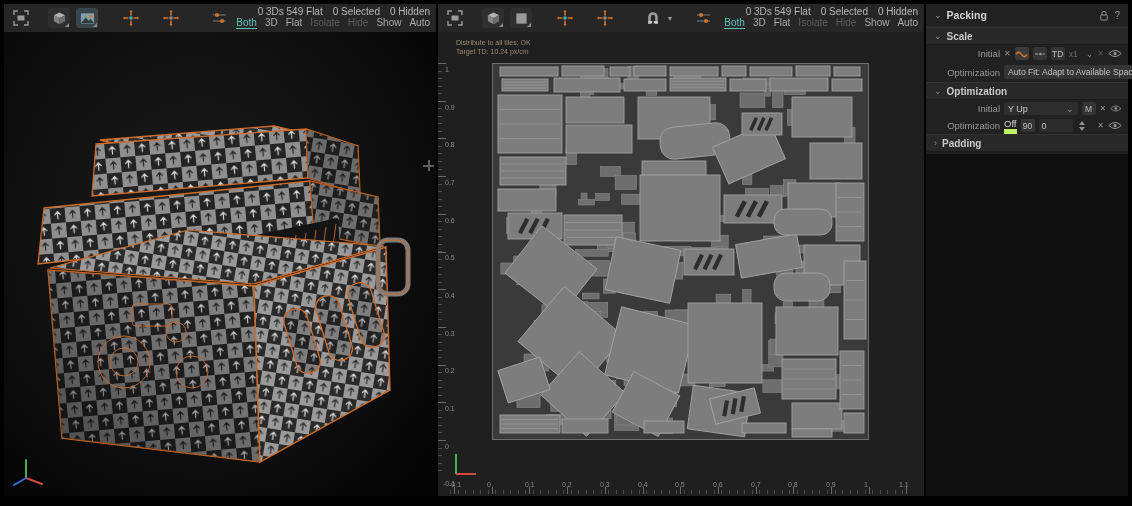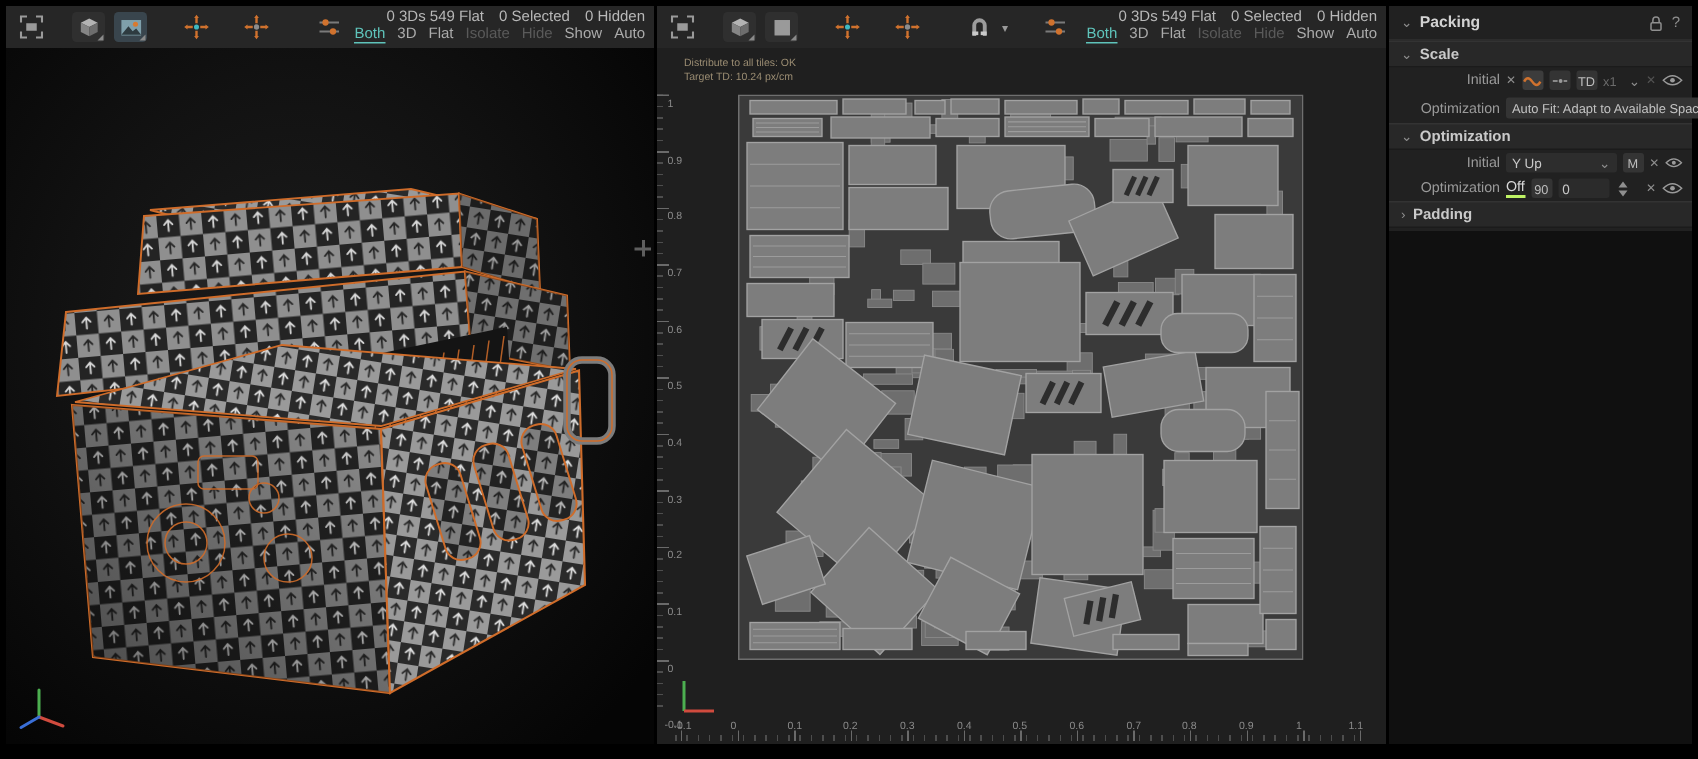--- a/index.html
+++ b/index.html
@@ -61,21 +61,21 @@
   .spin:after{bottom:1px;border-top:4px solid #8f8f8f;}
   .shead{display:flex;align-items:center;height:16px;gap:5px;padding:0 8px;background:#282828;
          border-top:1px solid #333;border-bottom:1px solid #1b1b1b;}
   .shead .ttl{font-weight:bold;font-size:10px;color:#c9c9c9;}
   .pbtn{background:#343434;border-radius:2px;color:#c3c3c3;font-size:9px;
         padding:2px 5px;white-space:nowrap;}
   .tinybtn{background:#343434;border-radius:2px;min-width:14px;height:13px;display:flex;
         align-items:center;justify-content:center;font-size:8.5px;color:#bdbdbd;flex:0 0 auto;}
   .tinybtn.on{background:#3c3c3c;}
   .xicon{color:#8f8f8f;font-size:8px;flex:0 0 auto;}
-  .offbtn{color:#d8d8d8;font-size:9.5px;border-bottom:2px solid #bef264;flex:0 0 auto;}
+  .offbtn{color:#d8d8d8;font-size:9.5px;border-bottom:5px solid #bef264;flex:0 0 auto;}
   .ddown{background:#2d2d2d;border-radius:2px;height:13px;display:flex;align-items:center;
         padding:0 4px;gap:4px;color:#c9c9c9;font-size:9px;width:86px;box-sizing:border-box;}
   .ddown .sp{flex:1;}
   .numfield{background:#2b2b2b;border-radius:2px;height:13px;display:flex;align-items:center;
         padding:0 3px;color:#c9c9c9;font-size:9px;width:34px;box-sizing:border-box;}
   .dimtxt{color:#6b6b6b;font-size:8.5px;}
   svg{display:block;}
 </style>
 </head>
 <body>

